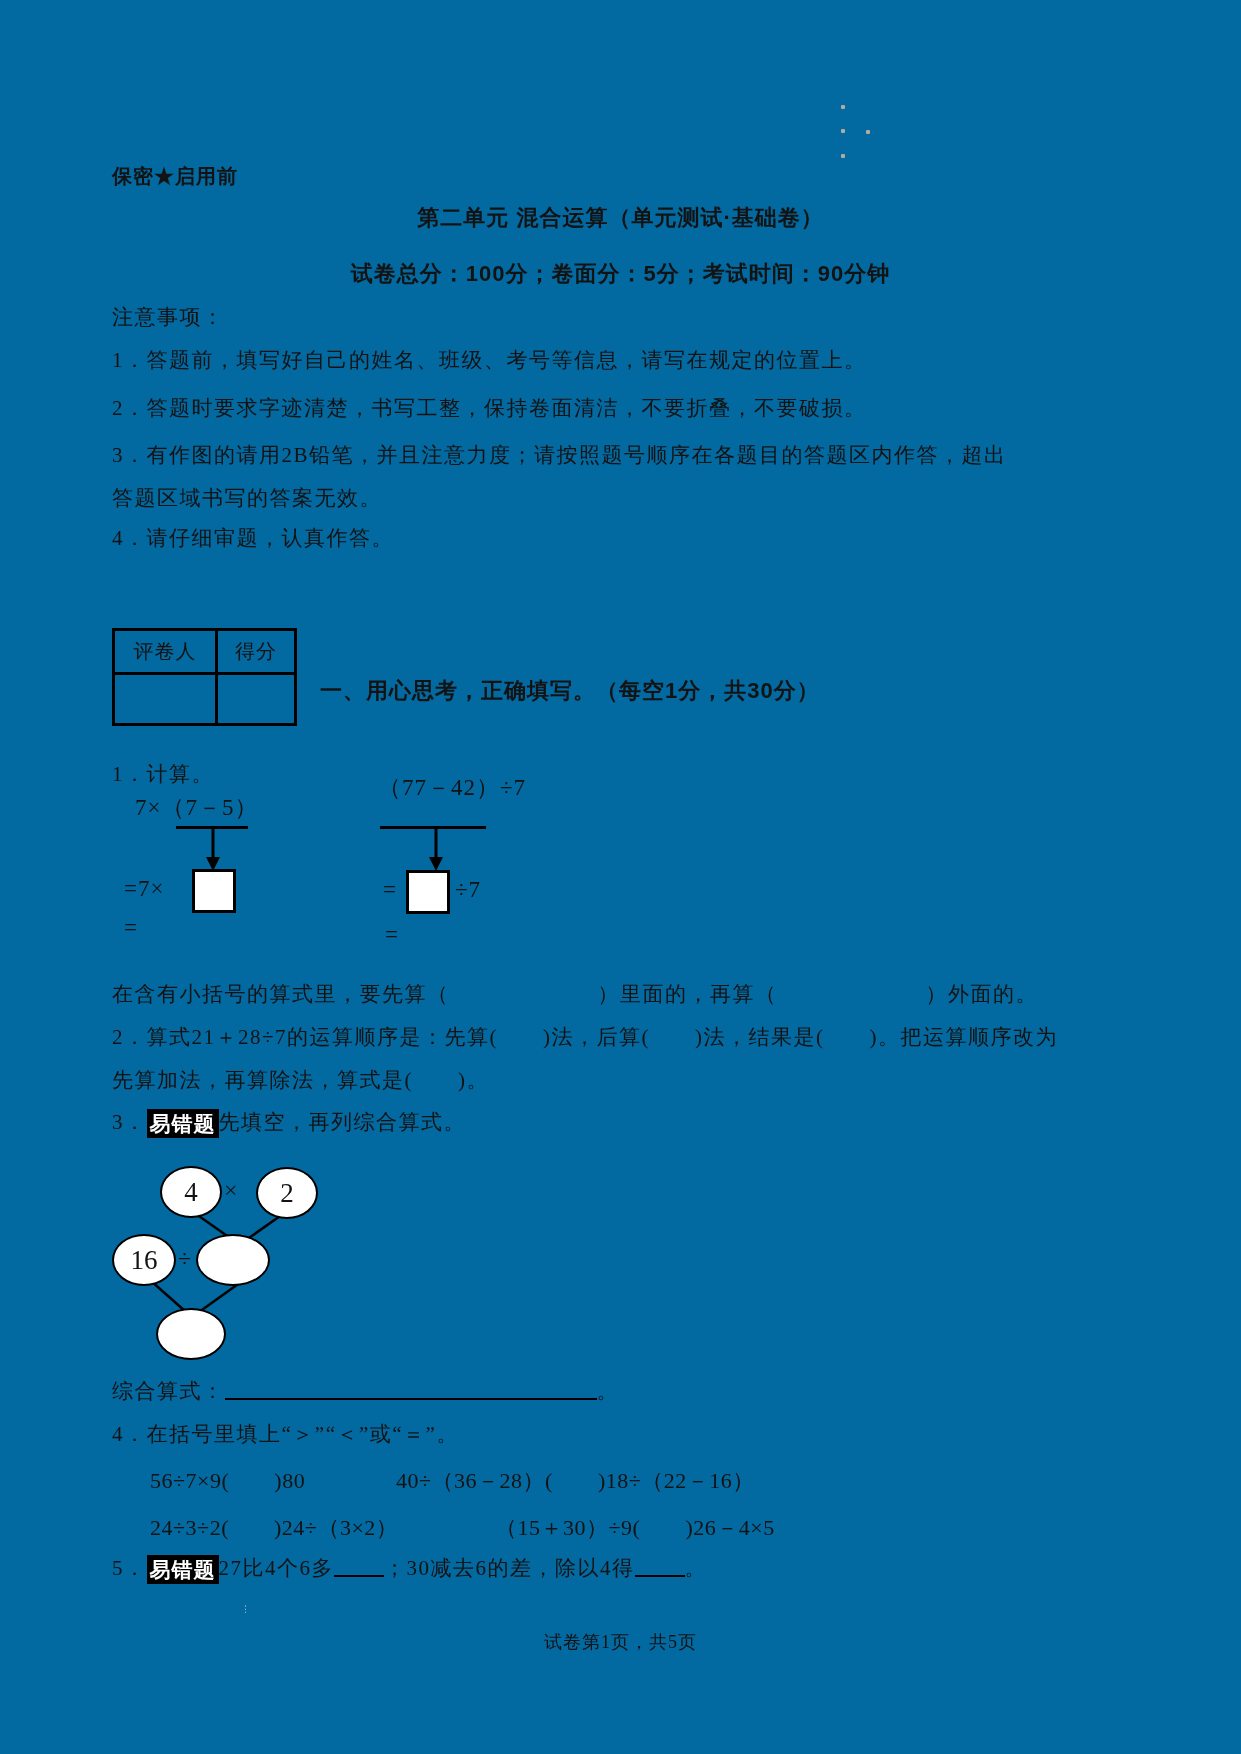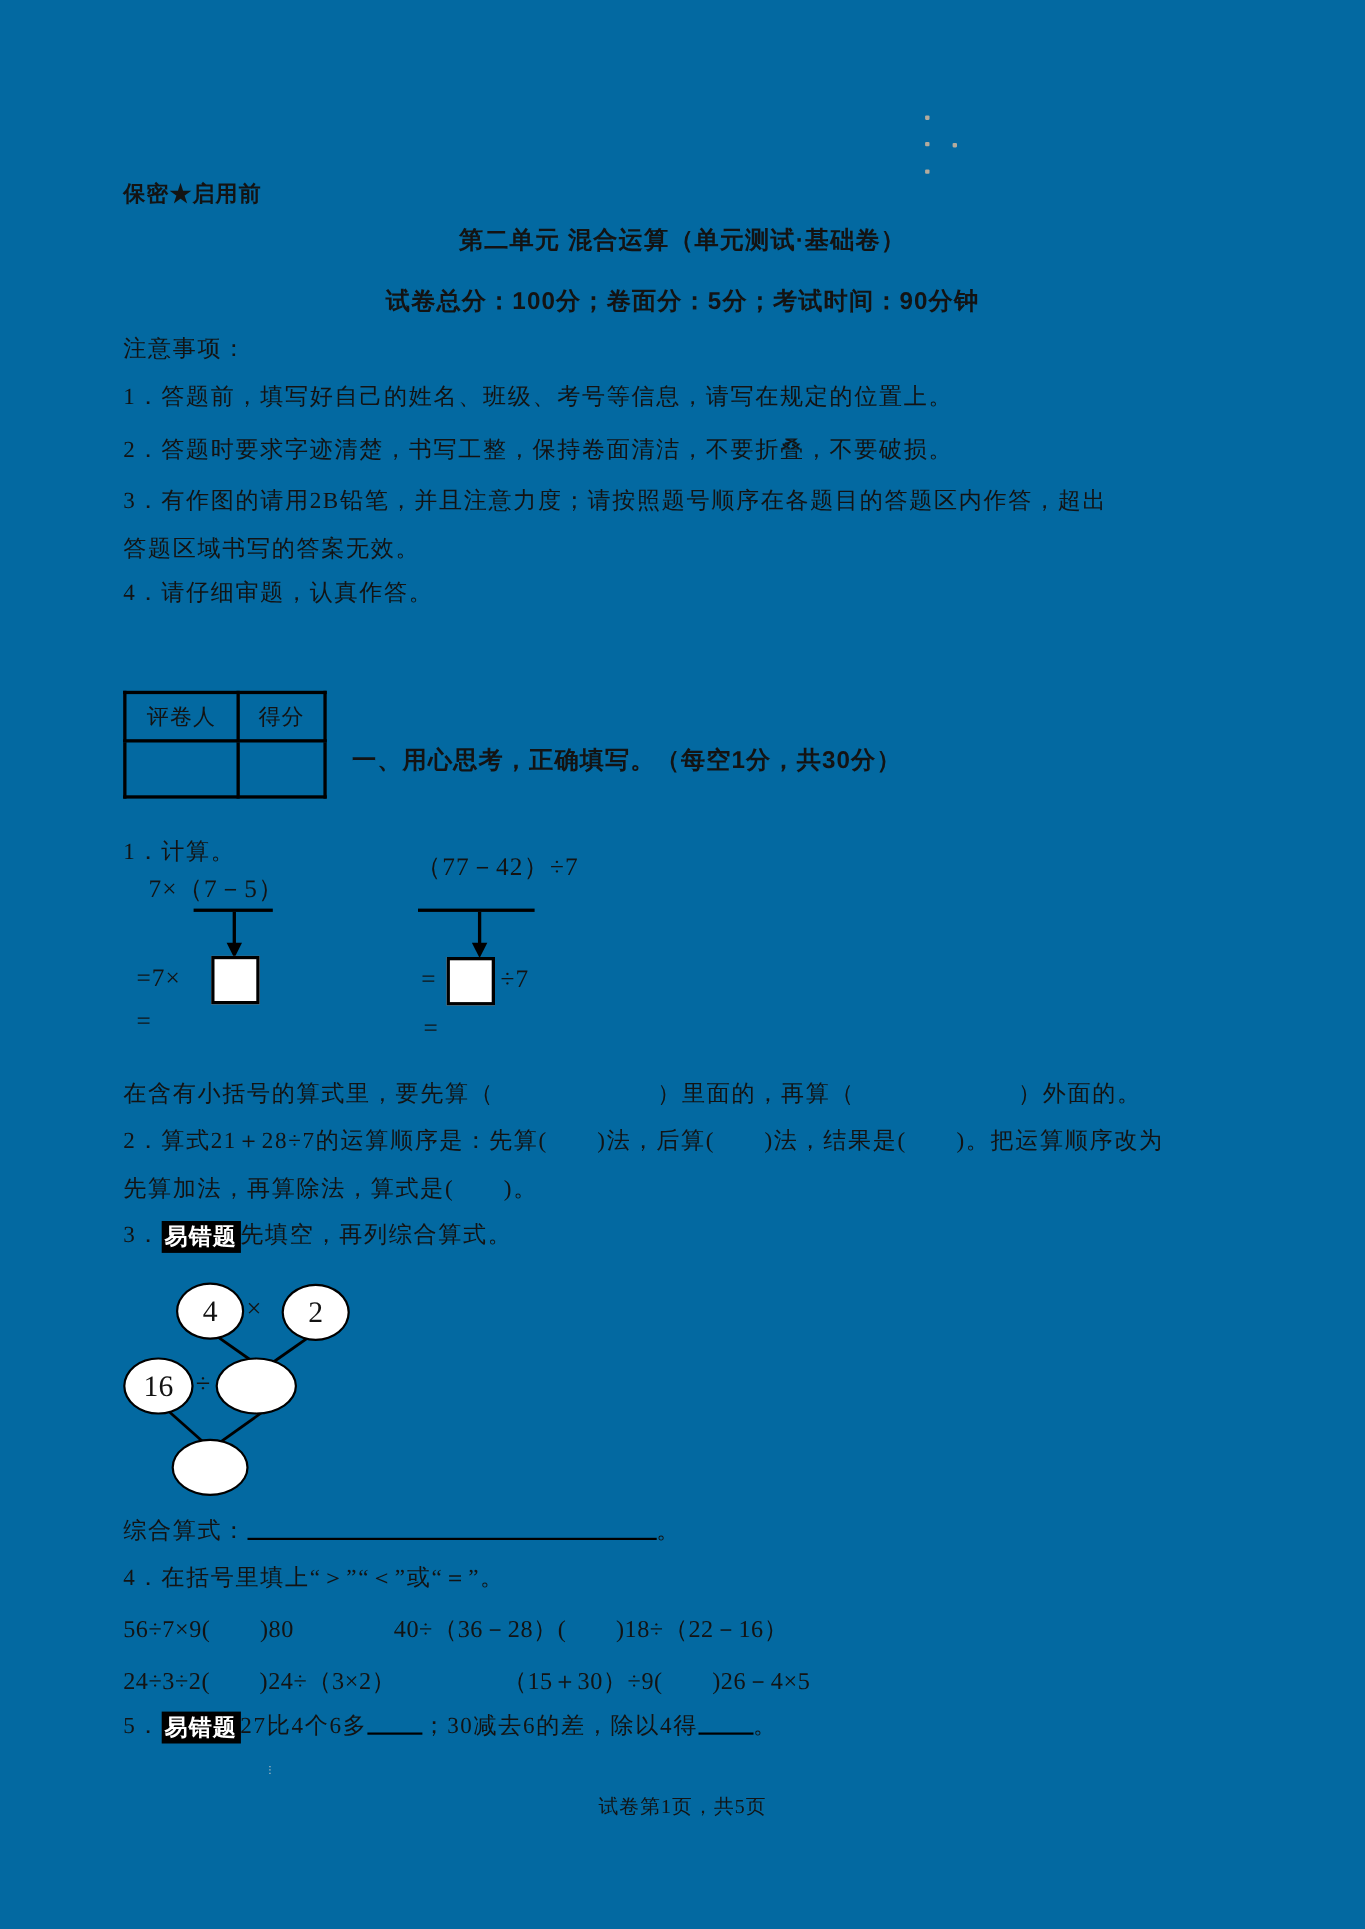--- a/index.html
+++ b/index.html
@@ -4,21 +4,21 @@
 <style>
   html,body { margin:0; padding:0; background:#ffffff; }
   .page {
     position:relative; width:1241px; height:1754px; background:#0369a1;
     font-family:"Liberation Serif", serif; color:#131313; overflow:hidden;
   }
   .abs { position:absolute; }
   .hei { font-family:"Liberation Sans", sans-serif; font-weight:bold; }
   .centered { left:0; width:1241px; text-align:center; }
   .body-text { font-size:21px; letter-spacing:1.5px; white-space:nowrap; }
-  .math-text { font-size:22px; letter-spacing:0.5px; white-space:nowrap; }
+  .math-text { font-size:22px; letter-spacing:0.5px; white-space:nowrap;margin-left:38px; }
 
   .classification { font-size:20px; letter-spacing:1px; }
   .exam-title { font-size:22px; letter-spacing:1px; }
   .exam-subtitle { font-size:22px; letter-spacing:1px; }
   .part-heading { font-size:25px; letter-spacing:1px; }
   .section-heading { font-size:22px; letter-spacing:1px; }
 
   
   .score-table { left:112px; top:628px; border-collapse:collapse; }
   .score-table td {

